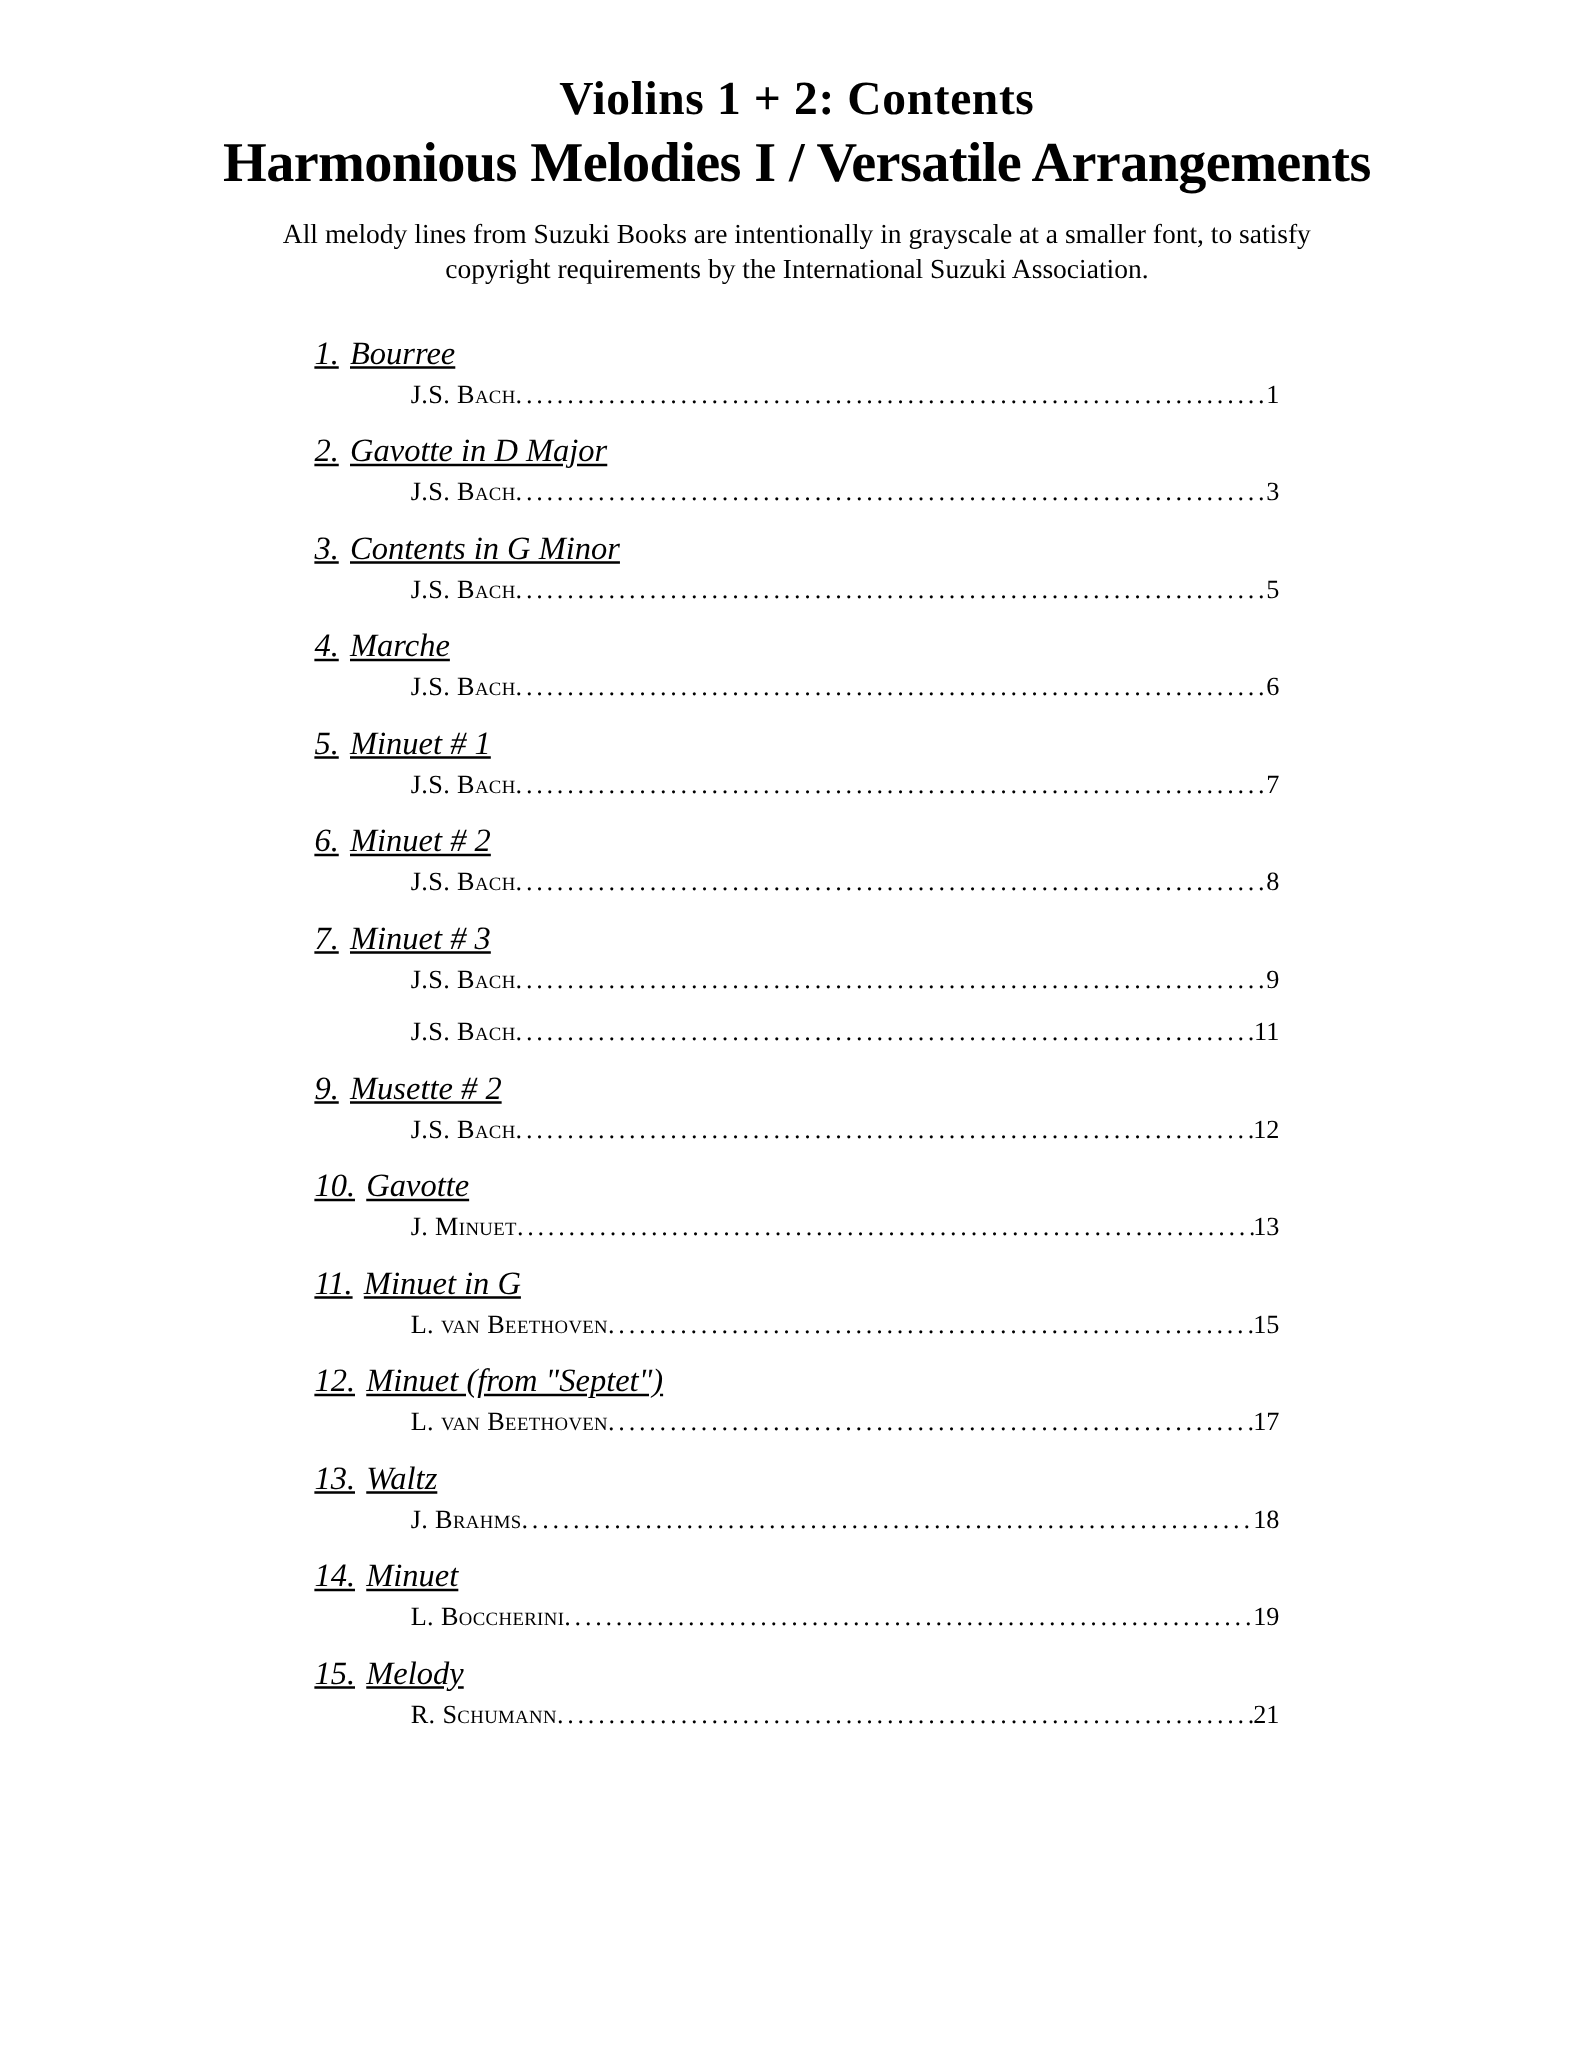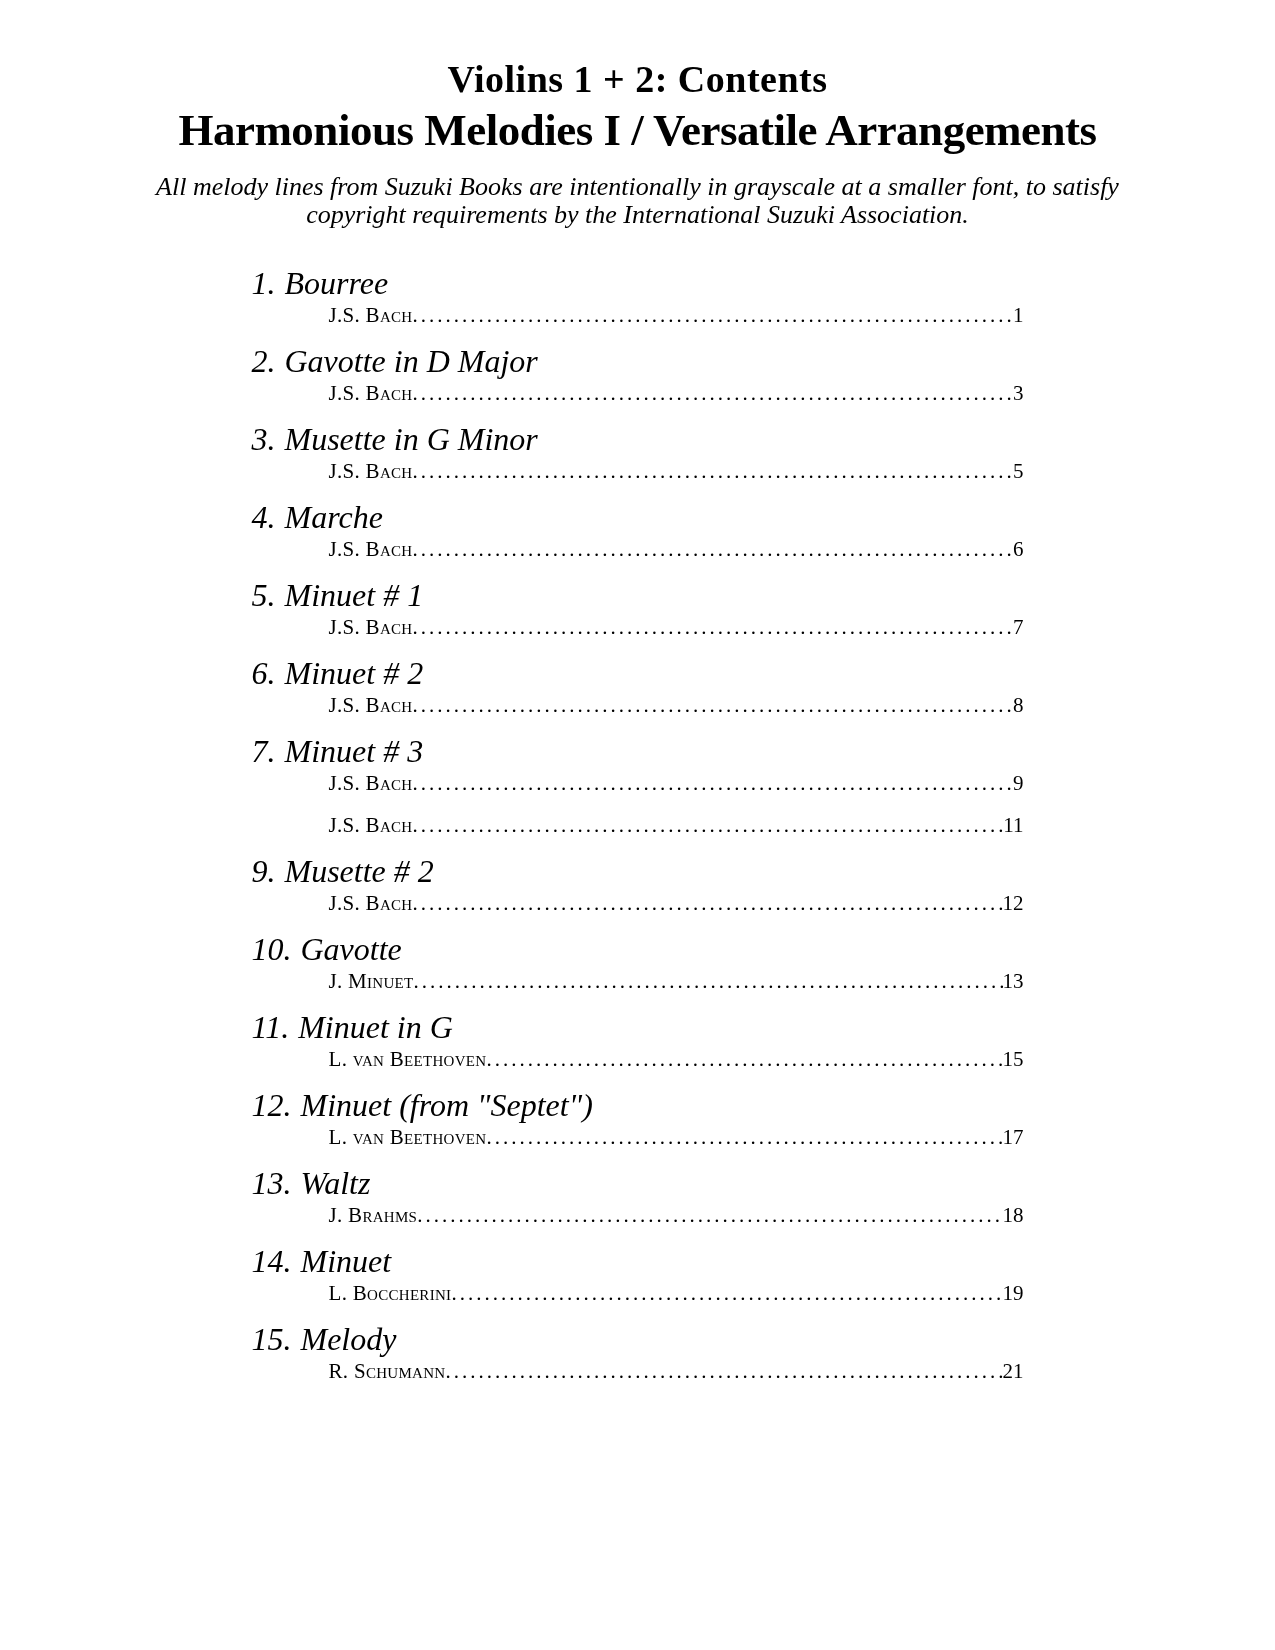--- a/index.html
+++ b/index.html
@@ -31,36 +31,36 @@
     letter-spacing: 0.5px;
   }
   .doc-subtitle {
     font-size: 45px;
     font-weight: bold;
     line-height: 54px;
     margin: 0 0 0 0;
     letter-spacing: -0.5px;
   }
   .note {
+    font-size: 22px;
+    line-height: 28px;
+    margin-top: 16px;
+  }
+  .toc {
+    padding: 36px 150px 0 150px;
+  }
+  .entry {
+    margin-bottom: 14px;
+  }
+  .entry-title {
     font-style: italic;
     font-size: 26px;
-    line-height: 28px;
-    margin-top: 16px;
-  }
-  .toc {
-    padding: 36px 150px 0 150px;
-  }
-  .entry {
-    margin-bottom: 14px;
-  }
-  .entry-title {
-    font-style: italic;
-    font-size: 32px;
     line-height: 36px;
     white-space: nowrap;
+    text-decoration: underline;
   }
   .entry-title .num {
     margin-right: 9px;
   }
   .entry-line {
     display: flex;
     align-items: flex-end;
     padding-left: 77px;
     font-size: 21px;
     line-height: 28px;
@@ -116,21 +116,21 @@
     </div>
     <div class="entry-line">
       <span class="composer">J.S. Bach</span>
       <span class="leader-dots"></span>
       <span class="page-num">3</span>
     </div>
   </section>
 
   <section class="entry">
     <div class="entry-title">
-      <span class="num">3.</span><span>Musette in G Minor</span>
+      <span class="num">3.</span><span>Contents in G Minor</span>
     </div>
     <div class="entry-line">
       <span class="composer">J.S. Bach</span>
       <span class="leader-dots"></span>
       <span class="page-num">5</span>
     </div>
   </section>
 
   <section class="entry">
     <div class="entry-title">

